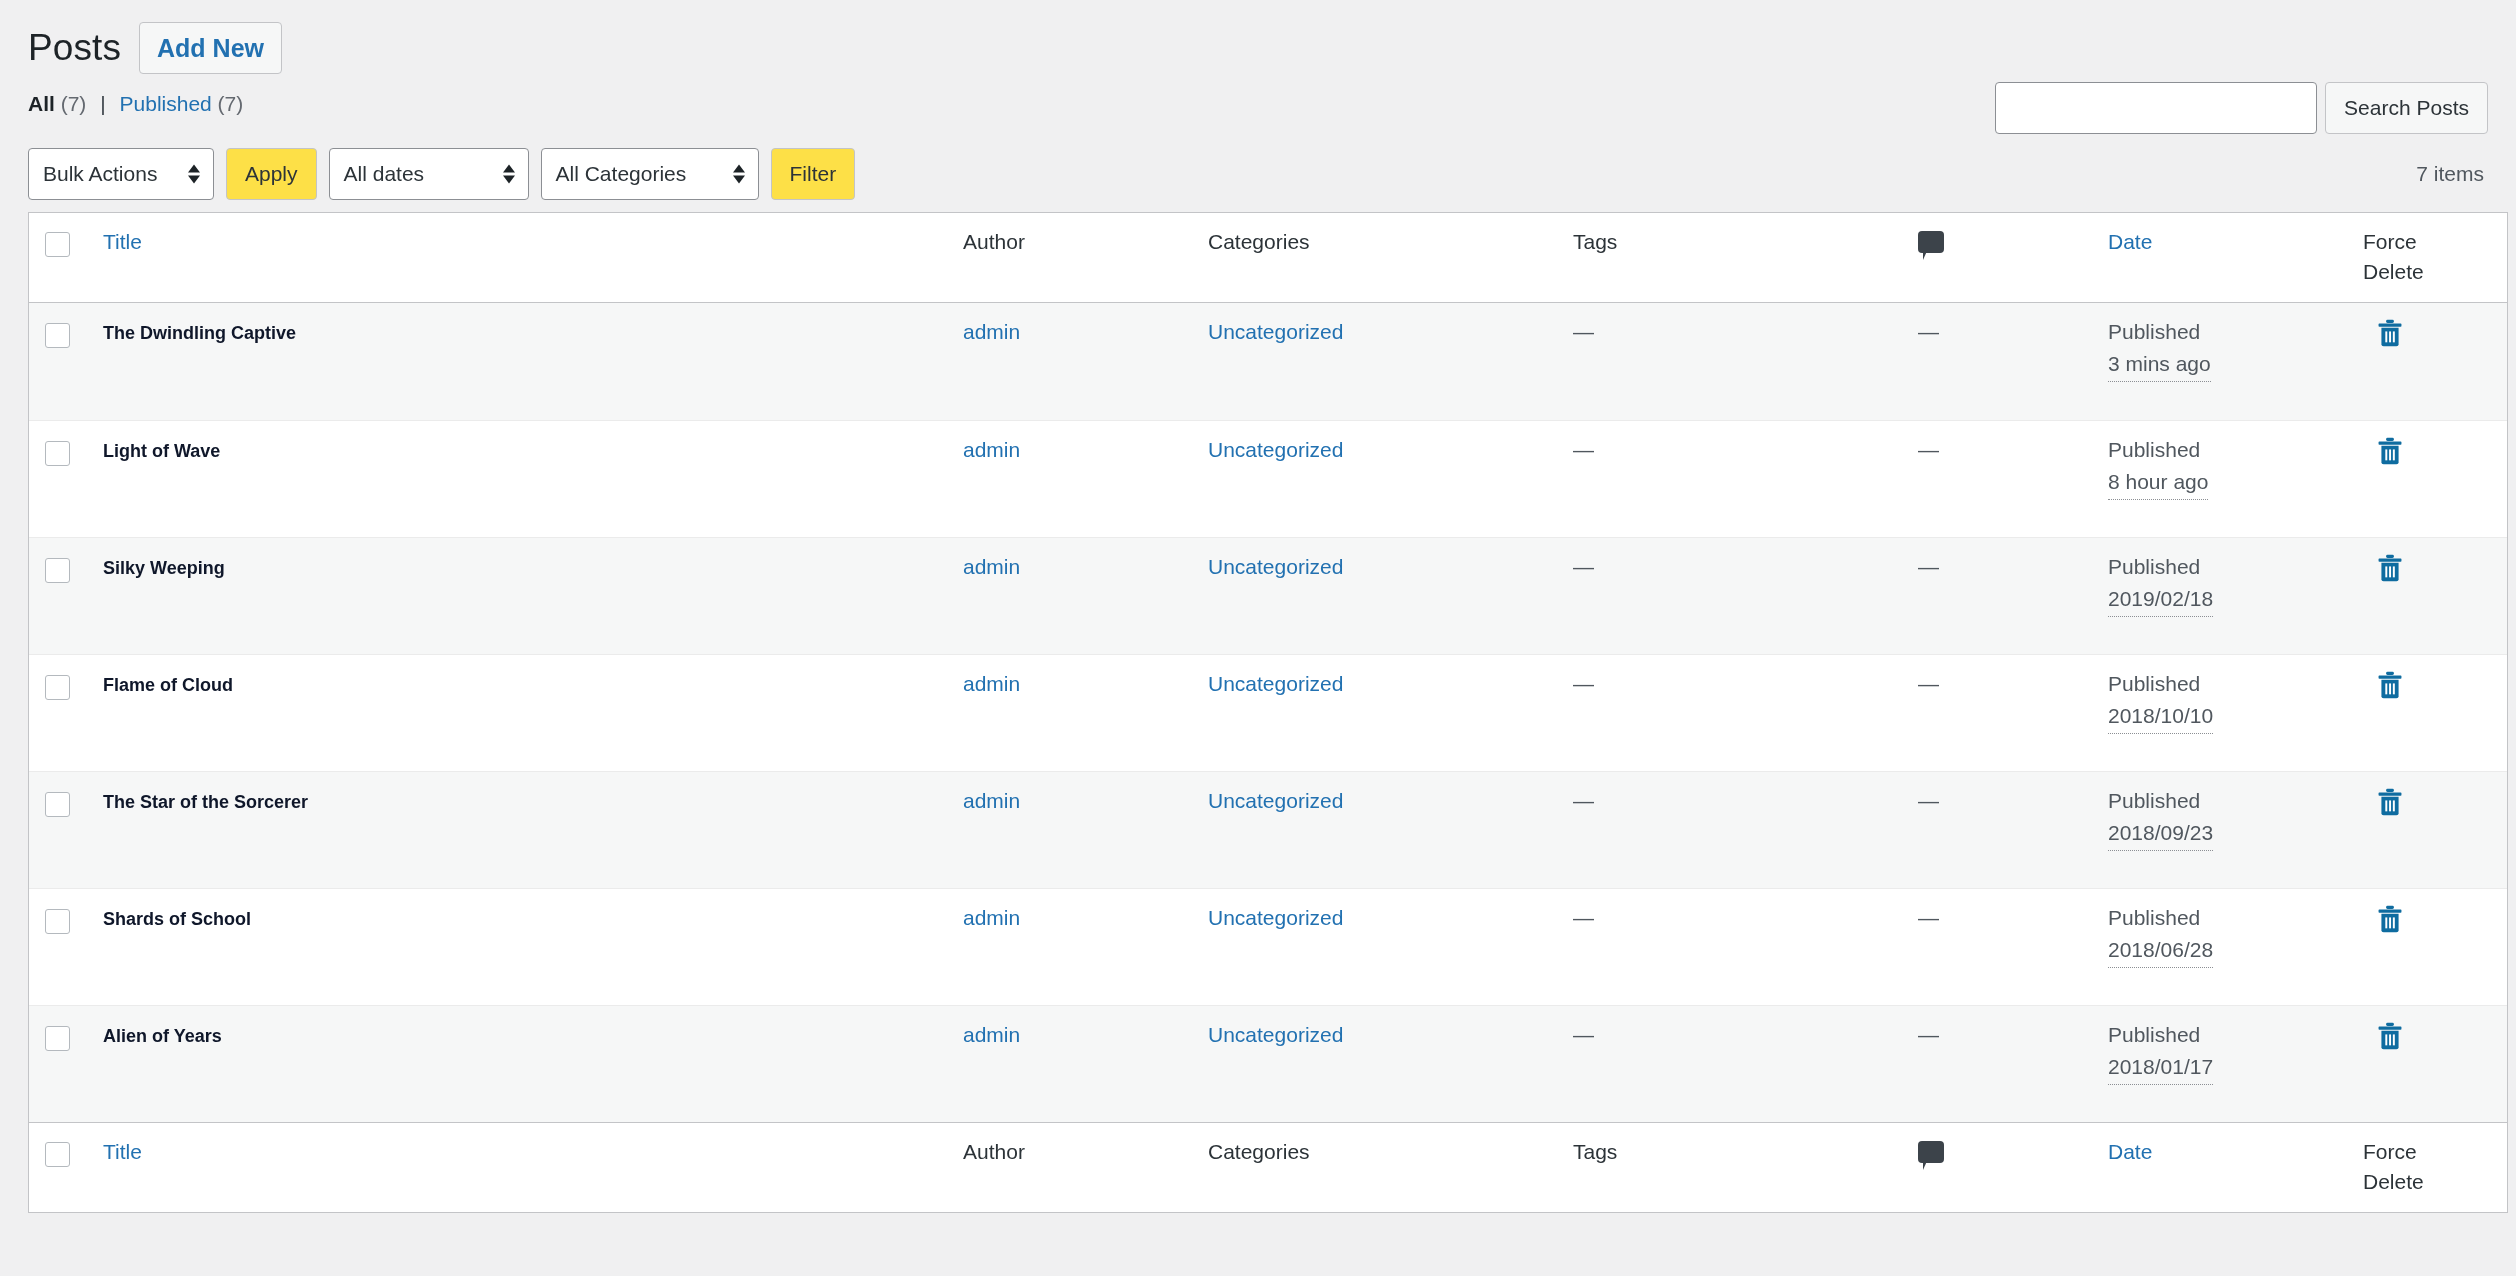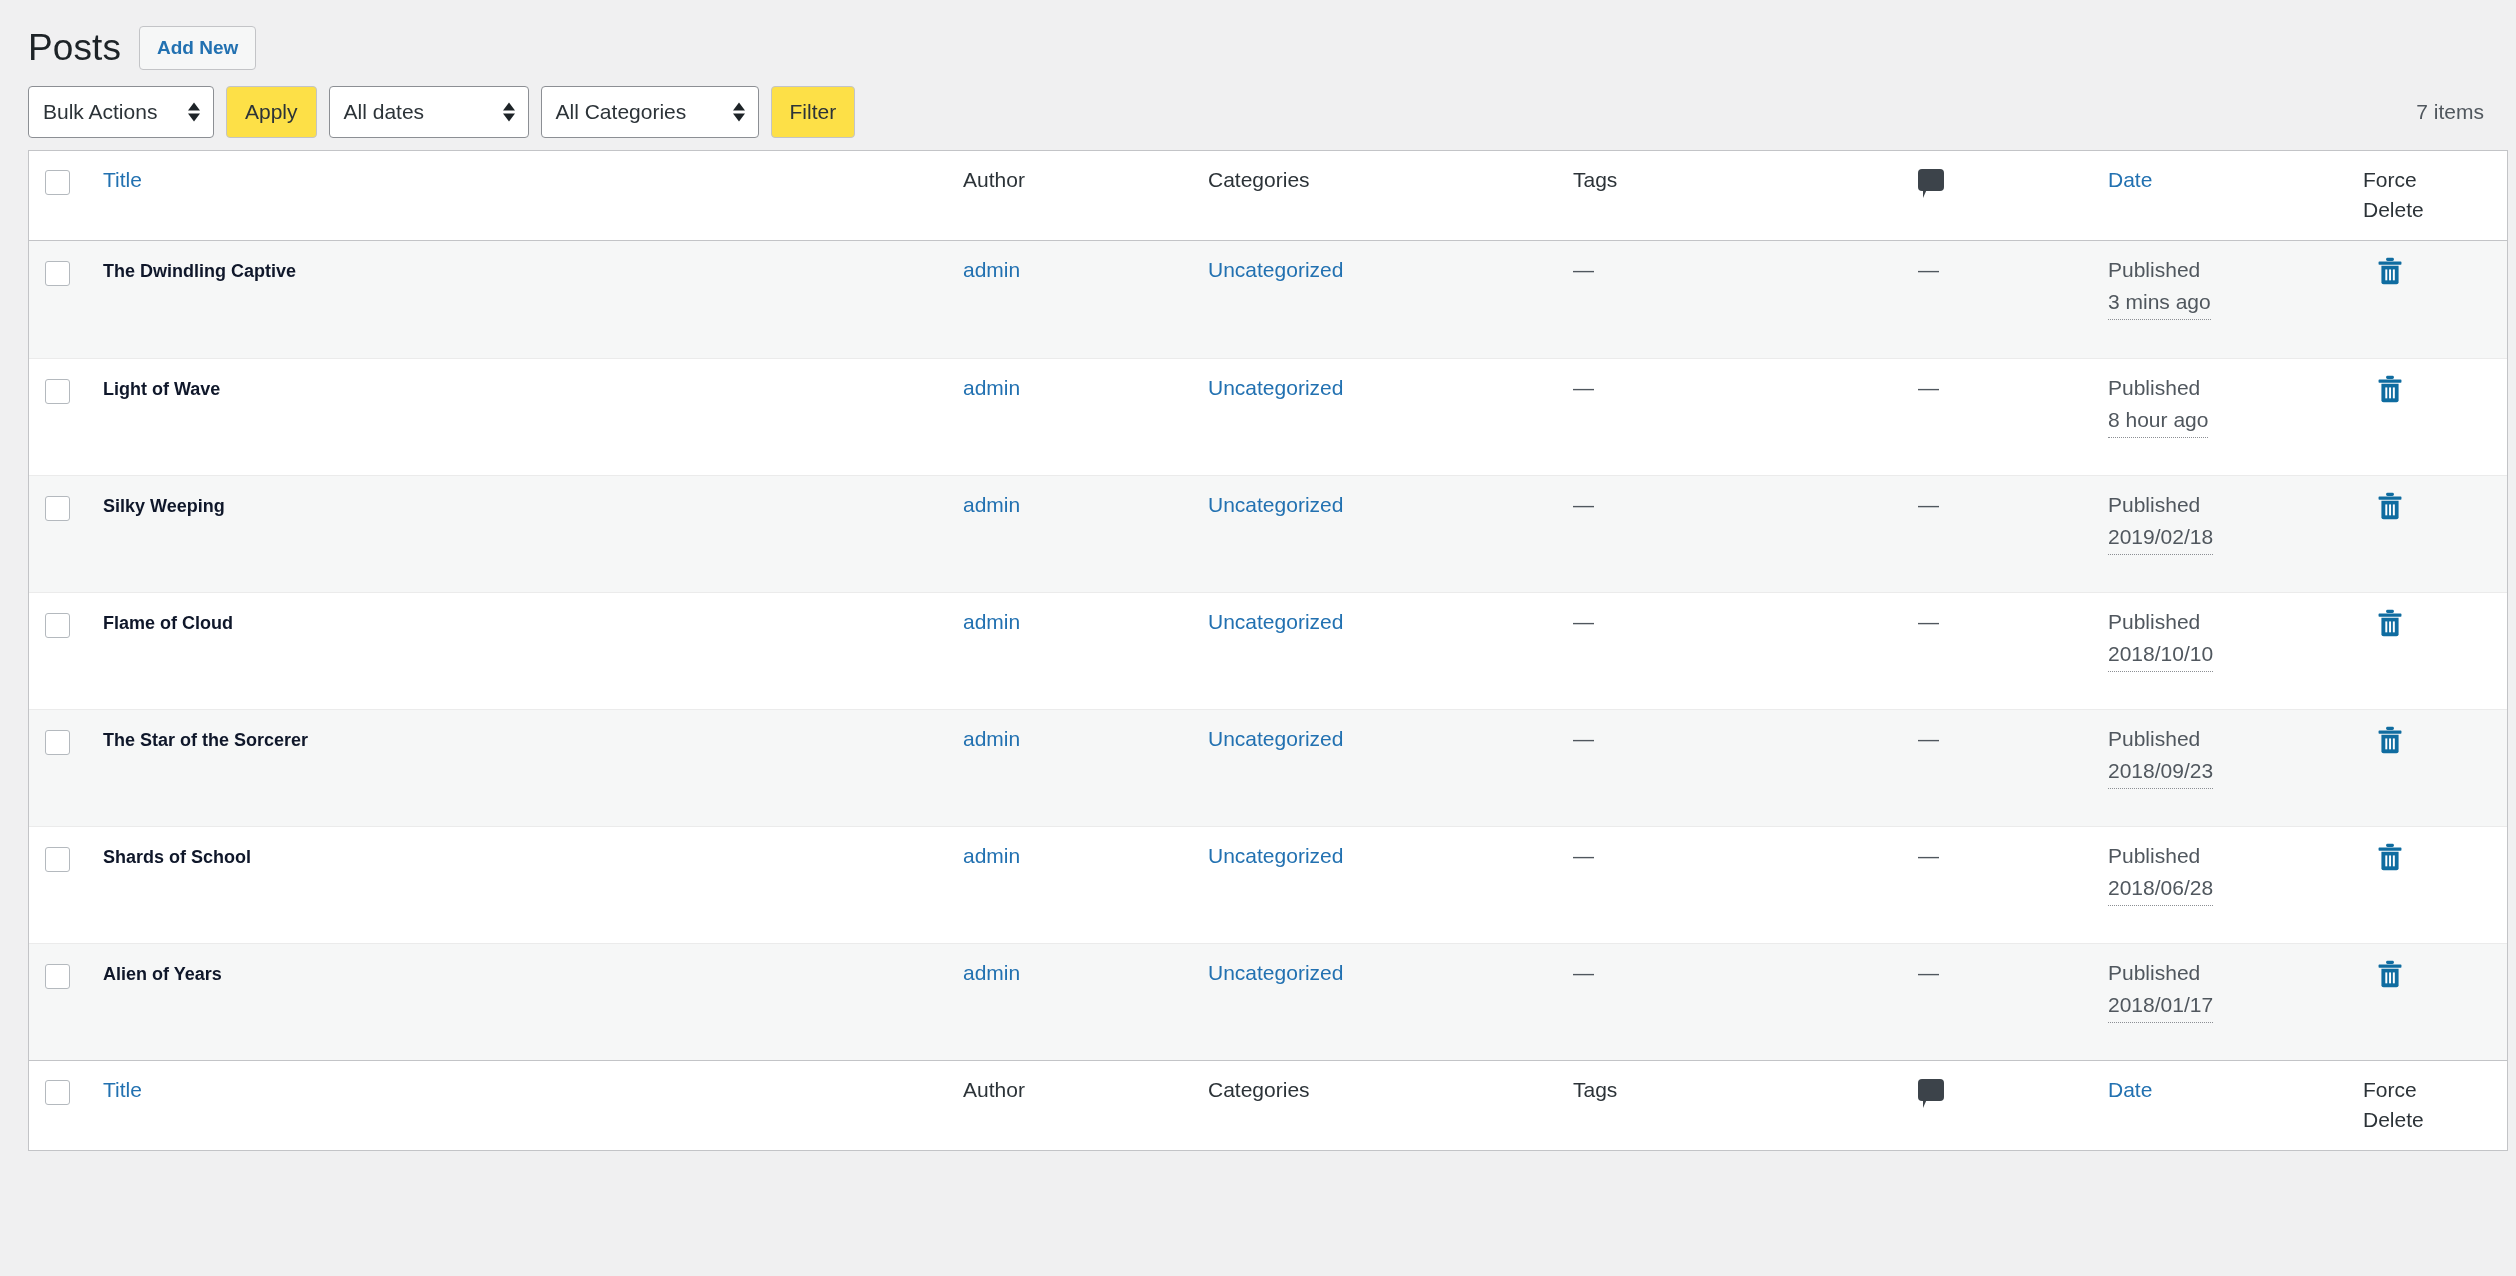--- a/index.html
+++ b/index.html
@@ -46,21 +46,21 @@
     font-size: 21px;
     padding: 9px 16px;
     cursor: pointer;
     line-height: 1.2;
     white-space: nowrap;
   }
   .btn-add-new {
     background: #f6f7f7;
     font-weight: bold;
     padding: 10px 17px;
-    font-size: 19px;
+    font-size: 25px;
   }
 
   
   .filter-bar {
     display: flex;
     align-items: flex-start;
     justify-content: space-between;
     height: 62px;
   }
   .subsubsub {
@@ -303,20 +303,34 @@
 </head>
 <body>
 
 <div class="wrap">
 
   <div class="page-head">
     <h1 class="page-title">Posts</h1>
     <button class="btn btn-add-new">Add New</button>
   </div>
 
+  <div class="filter-bar">
+    <div class="subsubsub">
+      <span class="current">All</span>
+      <span class="count">(7)</span>
+      <span class="sep">|</span>
+      <a class="link">Published</a>
+      <span class="count">(7)</span>
+    </div>
+
+    <div class="search-box">
+      <input class="search-input" type="text" value="" style="">
+      <button class="btn-search">Search Posts</button>
+    </div>
+  </div>
 
   <div class="tablenav">
     <div class="tablenav-left">
       <div class="select sel-bulk">
         <span>Bulk Actions</span>
         <span class="arrows">
           <span class="tri-up"></span>
             <span class="tri-down"></span>
         </span>
       </div>

